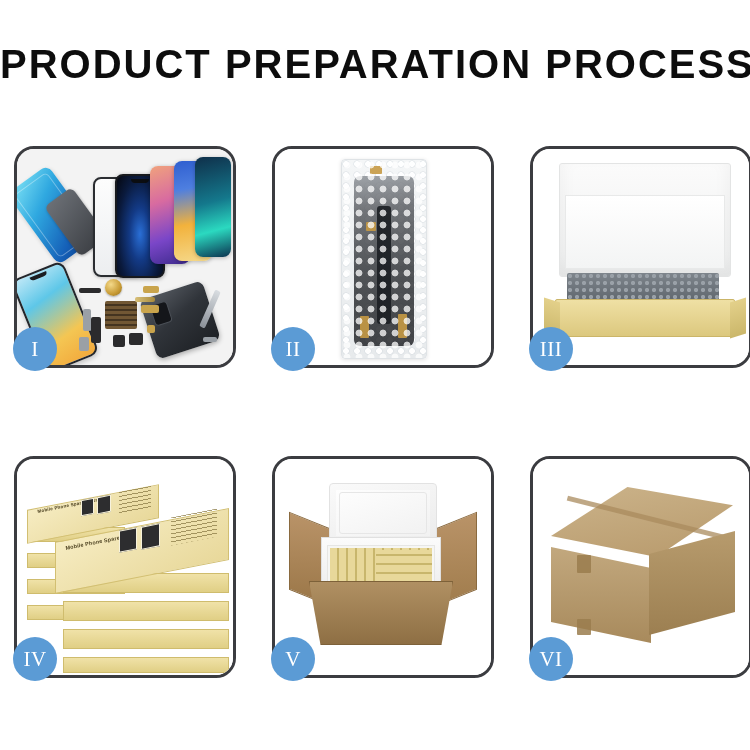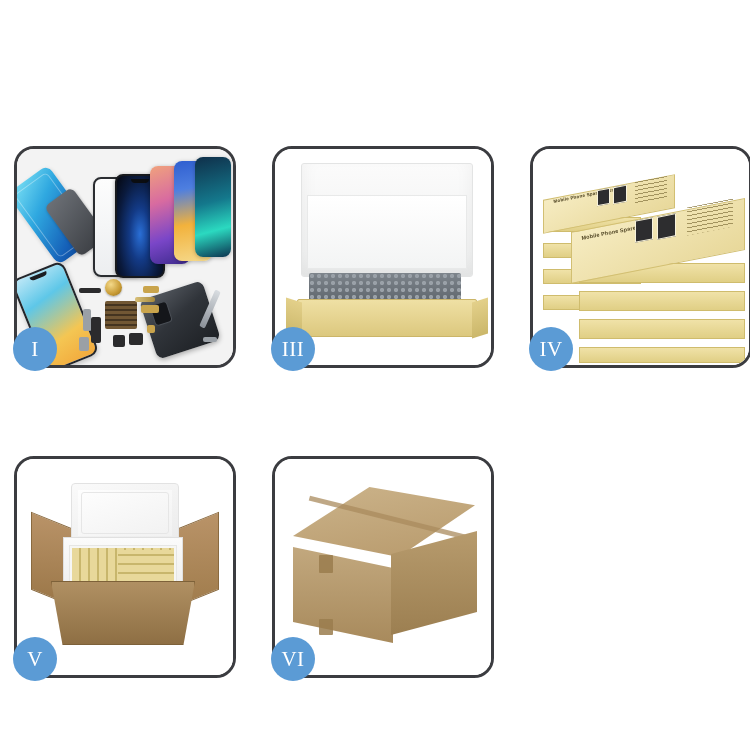--- a/index.html
+++ b/index.html
@@ -323,20 +323,21 @@
     clip-path:polygon(0 22%,100% 0,100% 78%,0 100%);
   }
   .c-tape{position:absolute;background:#9a7c4e;opacity:.85;border-radius:1px;}
 </style>
 </head>
 <body>
 
 <div class="page">
 
   <div class="header">
+    <h1 class="title">PRODUCT PREPARATION PROCESS</h1>
   </div>
 
   <div class="grid">
 
     <div class="panel">
       <div class="panel-inner p1">
         <div class="ph ph-blue"></div>
         <div class="ph ph-grey"></div>
         <div class="ph ph-glass"></div>
         <div class="ph ph-black"></div>
@@ -356,20 +357,34 @@
         <div class="chip dark" style="left:112px;top:184px;width:14px;height:12px;"></div>
         <div class="chip silver" style="left:62px;top:188px;width:10px;height:14px;"></div>
         <div class="chip gold" style="left:130px;top:176px;width:8px;height:8px;"></div>
         <div class="flex-strip" style="left:118px;top:148px;width:20px;"></div>
         <div class="tool"></div>
         <div class="chip silver" style="left:186px;top:188px;width:14px;height:5px;"></div>
       </div>
       <div class="badge">I</div>
     </div>
 
+    <div class="panel">
+      <div class="panel-inner p2">
+        <div class="bag">
+          <div class="bag-part"></div>
+          <div class="bag-flex"></div>
+          <div class="bag-tape" style="left:28px;top:6px;width:12px;height:8px;"></div>
+          <div class="bag-tape" style="left:24px;top:62px;width:10px;height:9px;"></div>
+          <div class="bag-tape" style="left:18px;top:156px;width:9px;height:22px;"></div>
+          <div class="bag-tape" style="left:56px;top:154px;width:9px;height:24px;"></div>
+          <div class="bag-bubbles"></div>
+        </div>
+      </div>
+      <div class="badge">II</div>
+    </div>
 
     <div class="panel">
       <div class="panel-inner p3">
         <div class="b3-lid"></div>
         <div class="b3-lidface"></div>
         <div class="b3-foam"></div>
         <div class="b3-tray"></div>
       </div>
       <div class="badge">III</div>
     </div>

